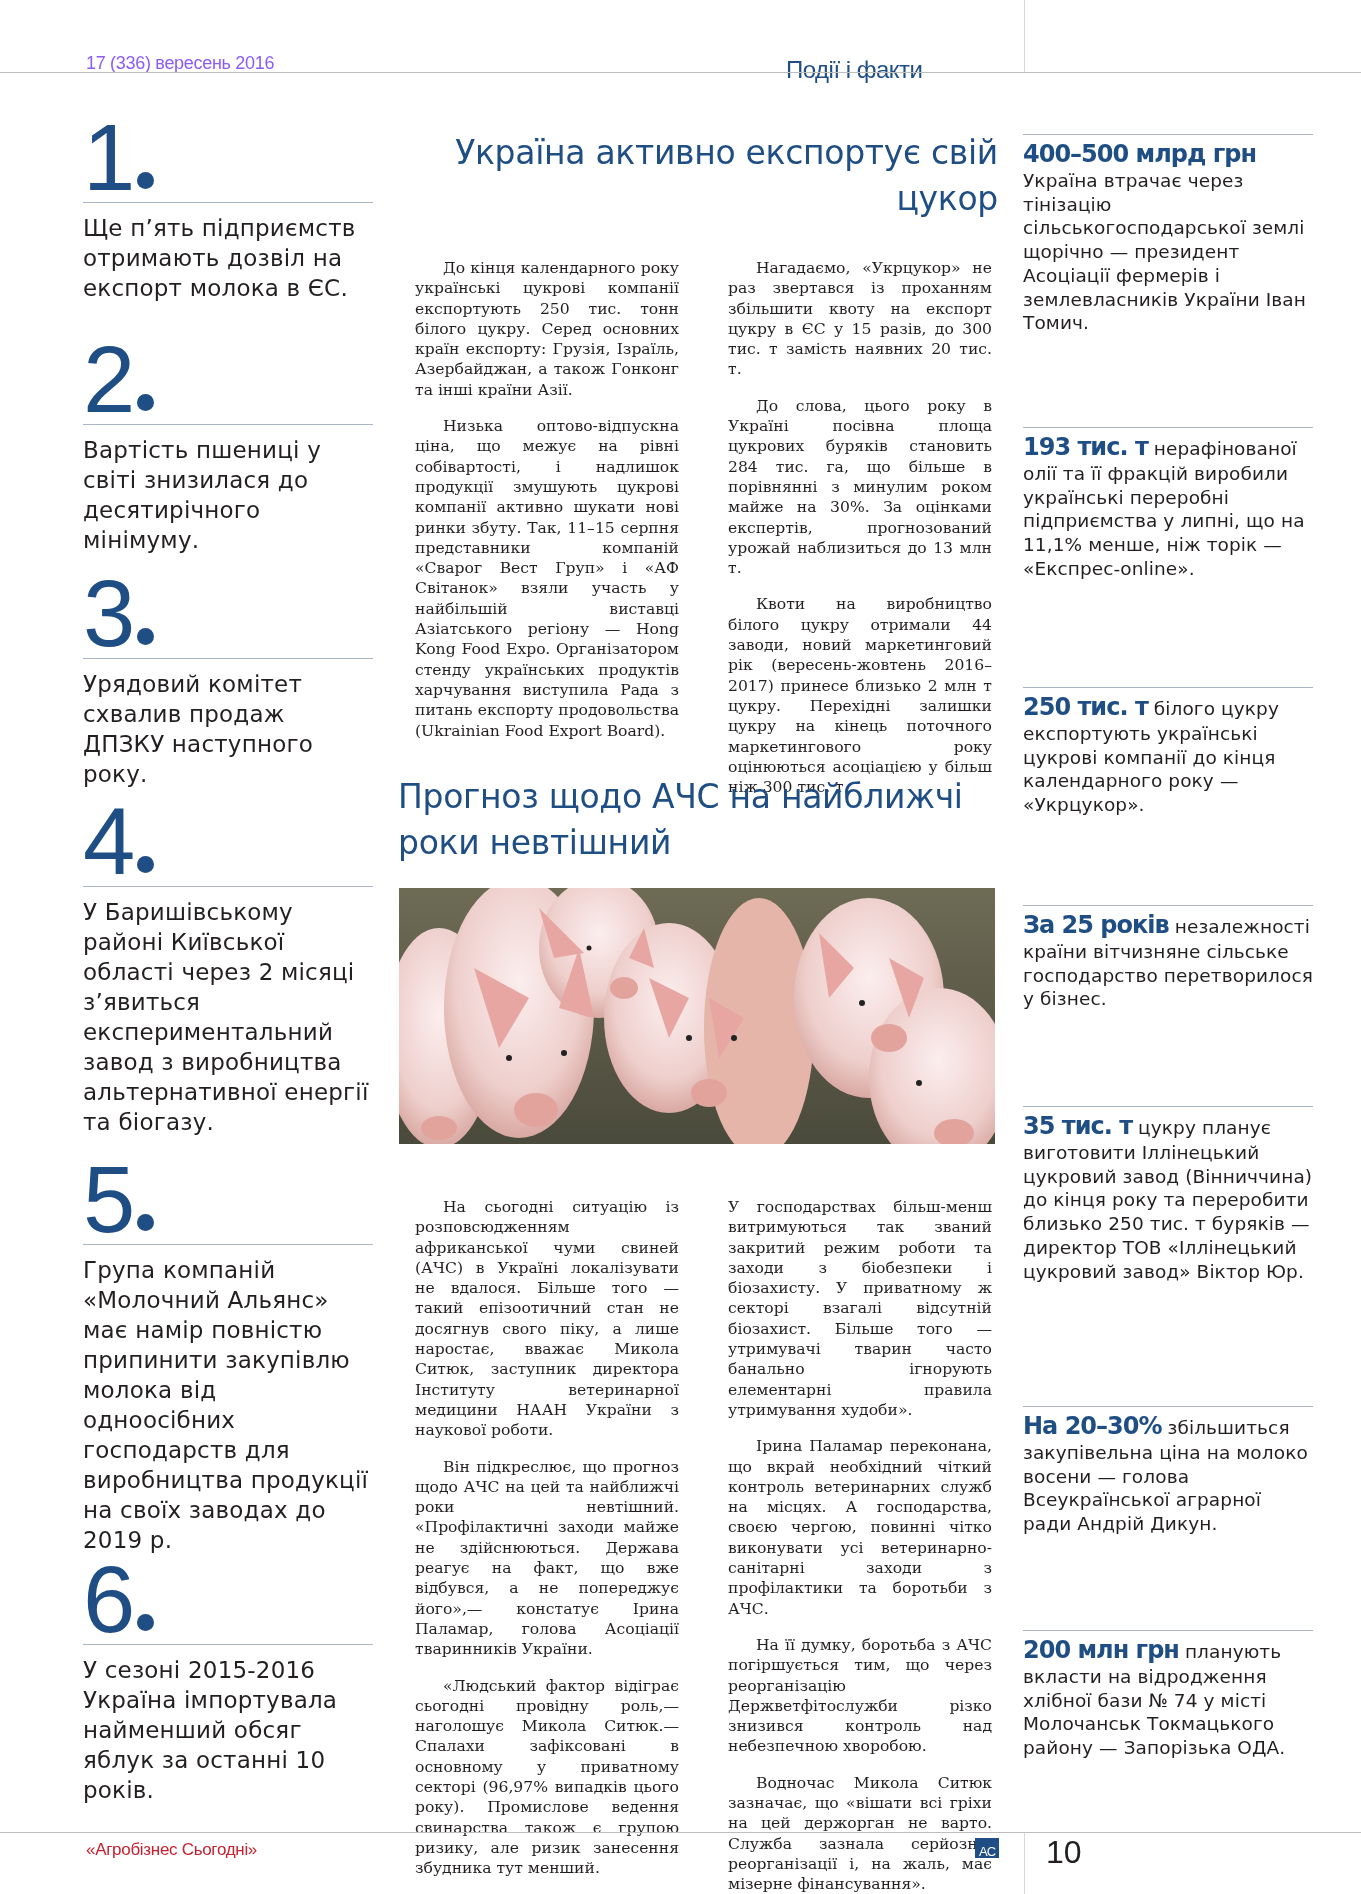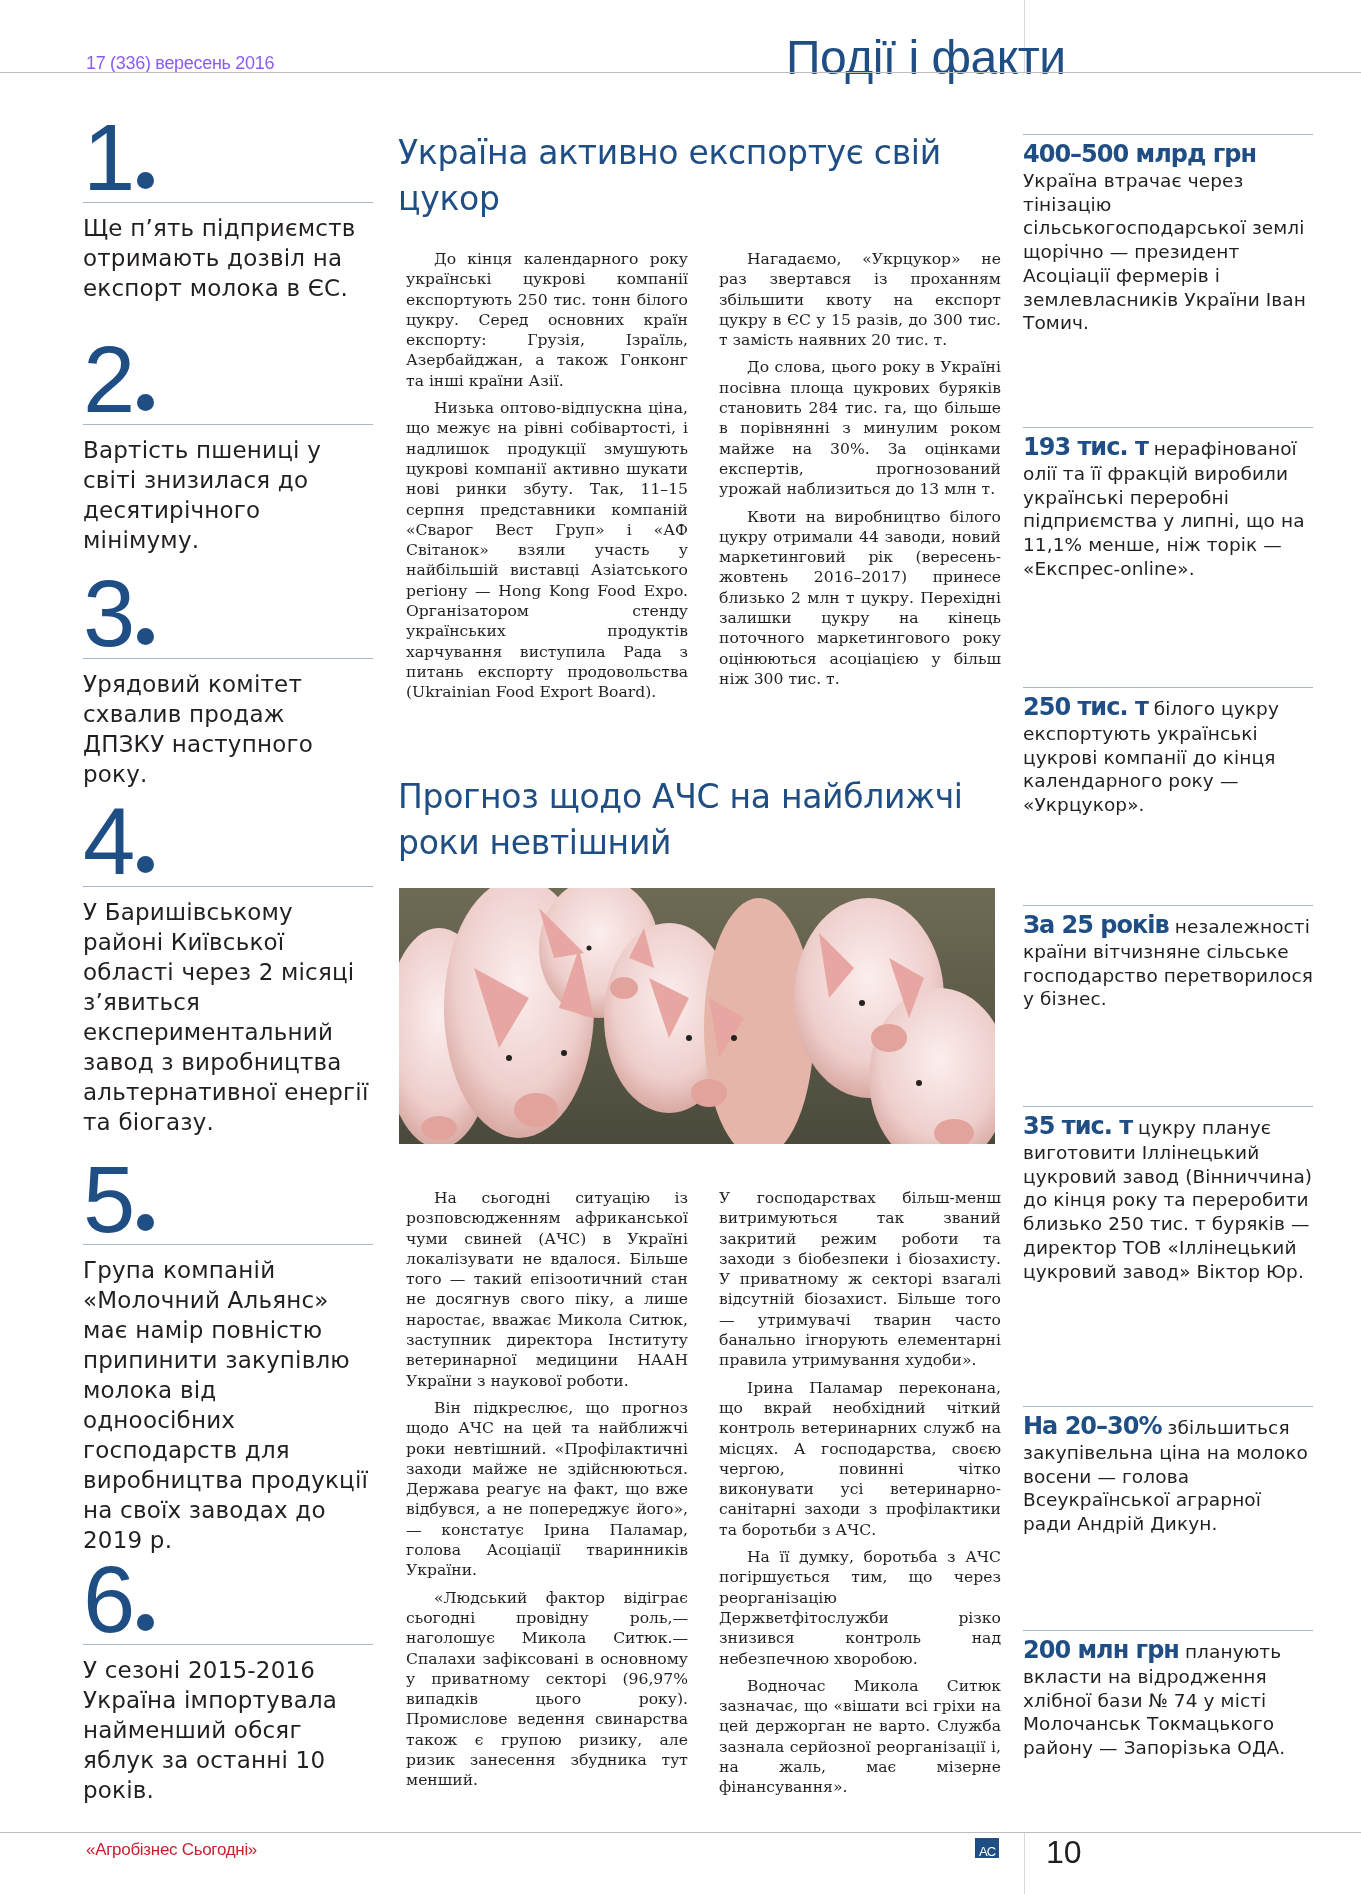--- a/index.html
+++ b/index.html
@@ -2,33 +2,33 @@
 <html><head>
 <meta charset="utf-8">
 <style>
   html, body { margin: 0; padding: 0; background: #ffffff; }
   body { width: 1361px; height: 1894px; position: relative; overflow: hidden; font-family: "DejaVu Sans", sans-serif; color: #231f20; }
 
   
   .hdr-rule { position: absolute; left: 0; top: 72px; width: 1361px; height: 1px; background: #bdbdbd; }
   .hdr-vline { position: absolute; left: 1024px; top: 0; width: 1px; height: 72px; background: #d8d8d8; }
   .issue { position: absolute; left: 86px; top: 53px; font-family: "Liberation Sans", sans-serif; font-size: 18px; color: #8b5cf6; letter-spacing: -0.3px; }
-  .section-title { position: absolute; left: 786px; top: 30px; font-family: "Liberation Sans", sans-serif; font-size: 48px; color: #1f4e85; letter-spacing: -0.5px; }
+  .section-title { position: absolute; left: 786px; top: 56px; font-family: "Liberation Sans", sans-serif; font-size: 24px; color: #1f4e85; letter-spacing: -0.5px; }
 
   
   .news-item { position: absolute; left: 83px; width: 290px; }
   .num { font-family: "Liberation Sans", sans-serif; font-size: 94px; line-height: 80px; color: #1f4e85; height: 80px; position: relative; letter-spacing: -4px; }
   .num .dot { display: inline-block; width: 17px; height: 17px; border-radius: 50%; background: #1f4e85; margin-left: 6px; vertical-align: baseline; position: relative; top: -1px; }
   .num-rule { height: 1px; background: #a9b7c6; width: 290px; margin: 4px 0 0 0; }
   .news-text { font-family: "DejaVu Sans", sans-serif; font-size: 23px; line-height: 30px; color: #231f20; margin-top: 10px; letter-spacing: 0.2px; }
 
   
   .headline { position: absolute; left: 398px; font-family: "DejaVu Sans", sans-serif; font-size: 33px; line-height: 46px; color: #1f4e85; letter-spacing: -0.3px; font-weight: normal; margin: 0; }
   .col { position: absolute; width: 296px; font-family: "DejaVu Serif", serif; font-size: 15.6px; line-height: 20.3px; color: #231f20; text-align: justify; }
-  .col p { margin: 7px; text-indent: 28px; }
+  .col p { margin: 16px; text-indent: 28px; }
   .col p.noindent { text-indent: 0; }
 
   .photo { position: absolute; left: 399px; top: 888px; width: 596px; height: 256px; overflow: hidden; background: #5b5a48; }
 
   
   .stat { position: absolute; left: 1023px; width: 290px; }
   .stat-rule { height: 1px; background: #a9b7c6; width: 290px; }
   .stat-body { font-family: "DejaVu Sans", sans-serif; font-size: 18.5px; line-height: 23.7px; color: #231f20; margin-top: 4px; letter-spacing: 0.1px; }
   .stat-big { font-family: "DejaVu Sans", sans-serif; font-weight: bold; font-size: 24px; line-height: 30px; color: #1f4e85; letter-spacing: -1px; }
 
@@ -76,21 +76,21 @@
   <div class="num-rule"></div>
   <div class="news-text">Група компаній «Молочний Альянс» має намір повністю припинити закупівлю молока від одноосібних господарств для виробництва продукції на своїх заводах до 2019 р.</div>
 </div>
 
 <div class="news-item" style="top:1560px;">
   <div class="num"><span>6</span><span class="dot"></span></div>
   <div class="num-rule"></div>
   <div class="news-text">У сезоні 2015-2016 Україна імпортувала найменший обсяг яблук за останні 10 років.</div>
 </div>
 
-<h2 class="headline" style="top:130px; width:600px;">Україна активно експортує свій цукор</h2>
+<h2 class="headline" style="top:130px; width:600px;text-align:right;">Україна активно експортує свій цукор</h2>
 
 <div class="col" style="left:399px; top:242px;">
   <p>До кінця календарного року українські цукрові компанії експортують 250 тис. тонн білого цукру. Серед основних країн експорту: Грузія, Ізраїль, Азербайджан, а також Гонконг та інші країни Азії.</p>
   <p>Низька оптово-відпускна ціна, що межує на рівні собівартості, і надлишок продукції змушують цукрові компанії активно шукати нові ринки збуту. Так, 11–15 серпня представники компаній «Сварог Вест Груп» і «АФ Світанок» взяли участь у найбільшій виставці Азіатського регіону — Hong Kong Food Expo. Організатором стенду українських продуктів харчування виступила Рада з питань експорту продовольства (Ukrainian Food Export Board).</p>
 </div>
 
 <div class="col" style="left:712px; top:242px;">
   <p>Нагадаємо, «Укрцукор» не раз звертався із проханням збільшити квоту на експорт цукру в ЄС у 15 разів, до 300 тис. т замість наявних 20 тис. т.</p>
   <p>До слова, цього року в Україні посівна площа цукрових буряків становить 284 тис. га, що більше в порівнянні з минулим роком майже на 30%. За оцінками експертів, прогнозований урожай наблизиться до 13 млн т.</p>
   <p>Квоти на виробництво білого цукру отримали 44 заводи, новий маркетинговий рік (вересень-жовтень 2016–2017) принесе близько 2 млн т цукру. Перехідні залишки цукру на кінець поточного маркетингового року оцінюються асоціацією у більш ніж 300 тис. т.</p>

